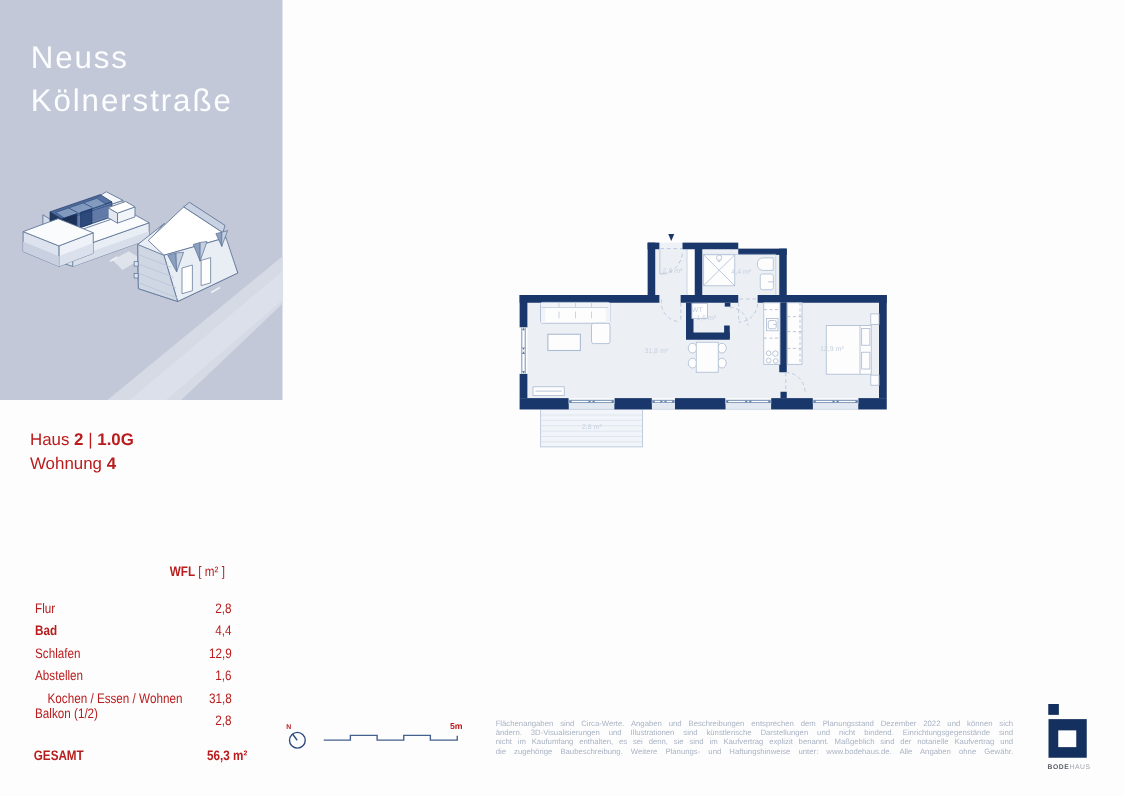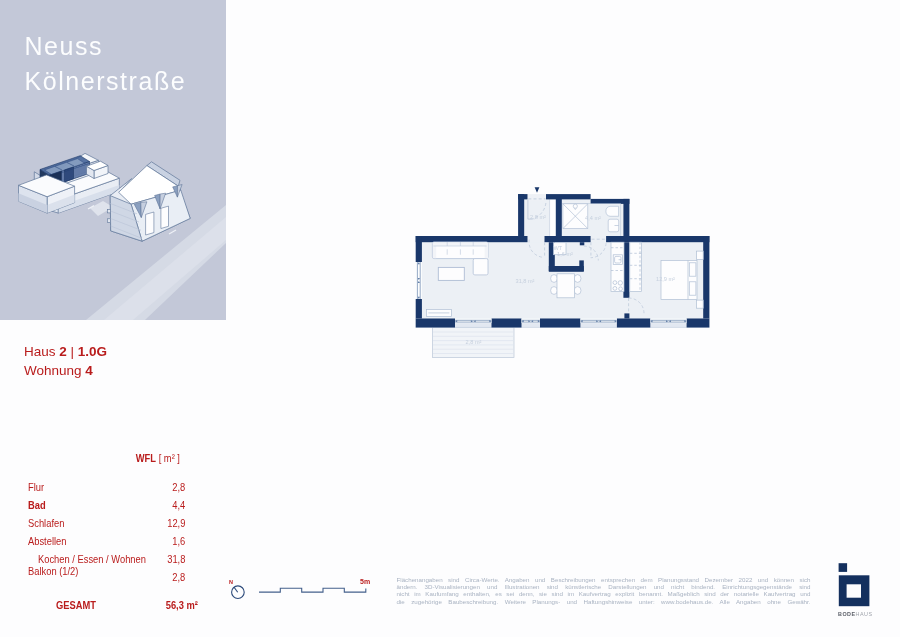--- a/index.html
+++ b/index.html
@@ -397,21 +397,21 @@
 
   <div class="abs" style="left:27.5px;top:535.0px;"><span class="cxl">Abstellen</span></div>
   <div class="abs" style="left:110px;top:535.0px;width:75px;text-align:right;"><span class="cxr">1,6</span></div>
 
   <div class="abs" style="left:38px;top:553.0px;"><span class="cxl">Kochen / Essen / Wohnen</span></div>
   <div class="abs" style="left:110px;top:553.0px;width:75px;text-align:right;"><span class="cxr">31,8</span></div>
 
   <div class="abs" style="left:27.5px;top:565px;"><span class="cxl">Balkon (1/2)</span></div>
   <div class="abs" style="left:110px;top:571.0px;width:75px;text-align:right;"><span class="cxr">2,8</span></div>
 
-  <div class="abs" style="left:39px;top:598.5px;padding-left:17px;"><span class="cxl"><b>GESAMT</b></span></div>
+  <div class="abs" style="left:10px;top:598.5px;padding-left:17px;"><span class="cxl"><b>GESAMT</b></span></div>
   <div class="abs" style="left:110px;top:598.5px;width:88px;text-align:right;"><span class="cxr"><b>56,3 m²</b></span></div>
 </div>
 
 <div class="abs navy" style="left:229px;top:578.5px;font-size:5.5px;font-weight:bold;">N</div>
 
 <div class="abs navy" style="left:360px;top:577.5px;font-size:7px;font-weight:bold;">5m</div>
 
 <div class="abs" style="left:396.5px;top:575.5px;width:414px;color:#a9b3c2;font-size:6.2px;line-height:7.4px;">
   <div style="text-align:justify;text-align-last:justify;">Flächenangaben sind Circa-Werte. Angaben und Beschreibungen entsprechen dem Planungsstand Dezember 2022 und können sich</div>
   <div style="text-align:justify;text-align-last:justify;">ändern. 3D-Visualisierungen und Illustrationen sind künstlerische Darstellungen und nicht bindend. Einrichtungsgegenstände sind</div>

